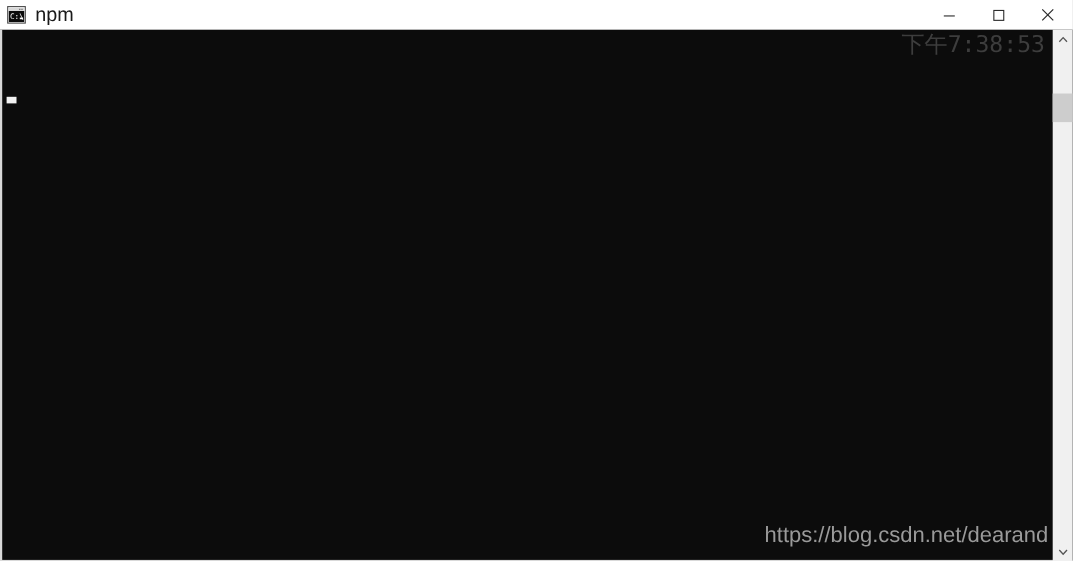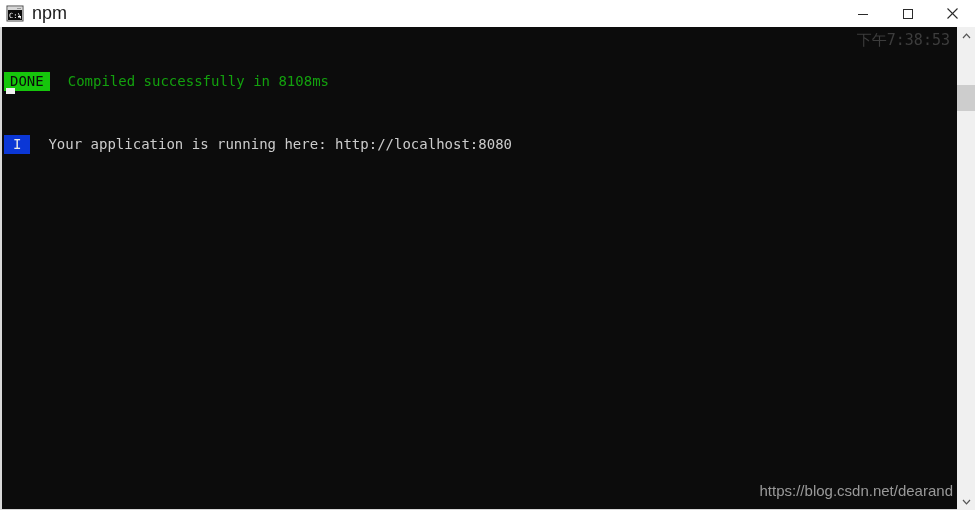--- a/index.html
+++ b/index.html
@@ -133,34 +133,34 @@
     height: 6px;
     background: #f2f2f2;
   }
 
   
   #clock {
     position: absolute;
     right: 25px;
     top: 3px;
     font-family: "DejaVu Sans Mono", "Liberation Mono", monospace;
-    font-size: 15px;
+    font-size: 21px;
     line-height: 20px;
     color: #3d3d3d;
     white-space: nowrap;
     text-align: right;
   }
 
   
   #watermark {
     position: absolute;
     right: 22px;
     bottom: 10px;
     font-family: "Liberation Sans", sans-serif;
-    font-size: 15px;
+    font-size: 20px;
     color: #9a9a9a;
     white-space: nowrap;
   }
 
   
   #scrollbar {
     position: absolute;
     right: 0;
     top: 27px;
     width: 18px;
@@ -220,32 +220,20 @@
     <div class="win-btn">
       <svg width="13" height="13" viewBox="0 0 13 13">
         <line x1="1.5" y1="1.5" x2="11.5" y2="11.5" stroke="#2b2b2b" stroke-width="1.1"></line>
         <line x1="11.5" y1="1.5" x2="1.5" y2="11.5" stroke="#2b2b2b" stroke-width="1.1"></line>
       </svg>
     </div>
   </div>
 
   <div id="console">
 
-    <div id="console-text">
-      <div class="line">
-        <span class="badge badge-done">DONE</span>
-        <span class="gap"></span>
-        <span class="msg-green">Compiled successfully in 8108ms</span>
-      </div>
-      <div class="line">
-        <span class="badge badge-info">I</span>
-        <span class="gap"></span>
-        <span class="msg-white">Your application is running here: http://localhost:8080</span>
-      </div>
-    </div>
 
     <div id="cursor"></div>
 
     <div id="clock">下午7:38:53</div>
 
     <div id="watermark">https://blog.csdn.net/dearand</div>
   </div>
 
   <div id="scrollbar">
     <div id="sb-up">

